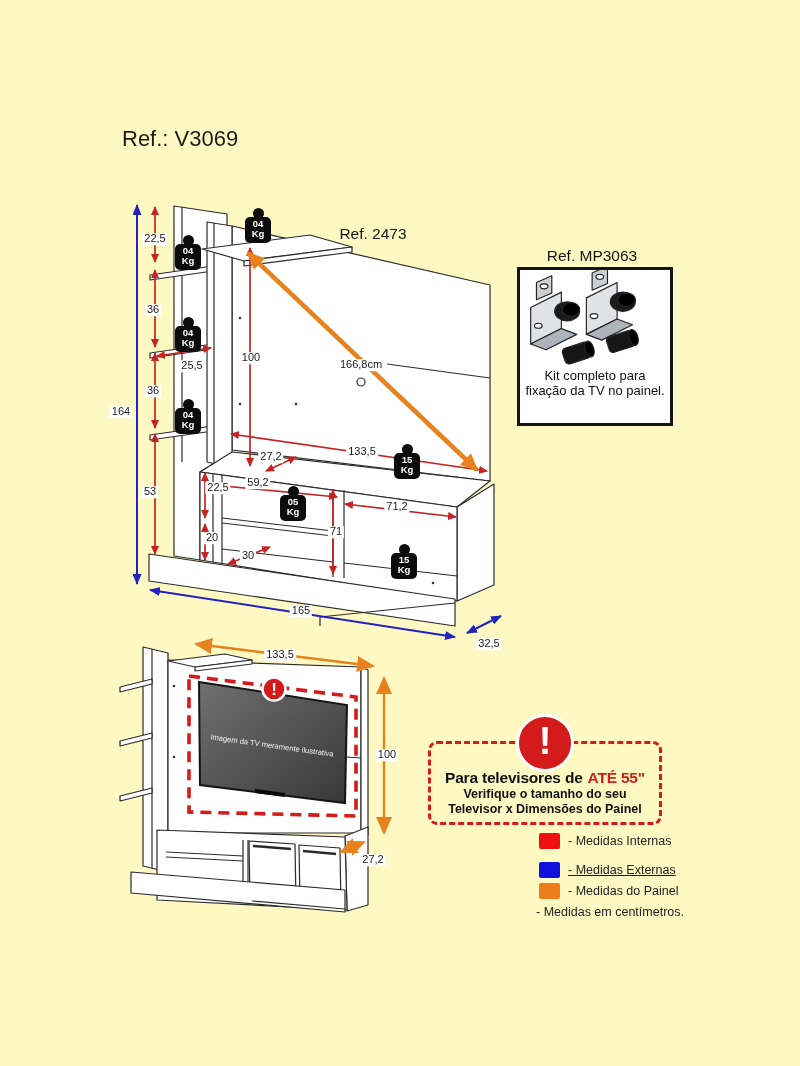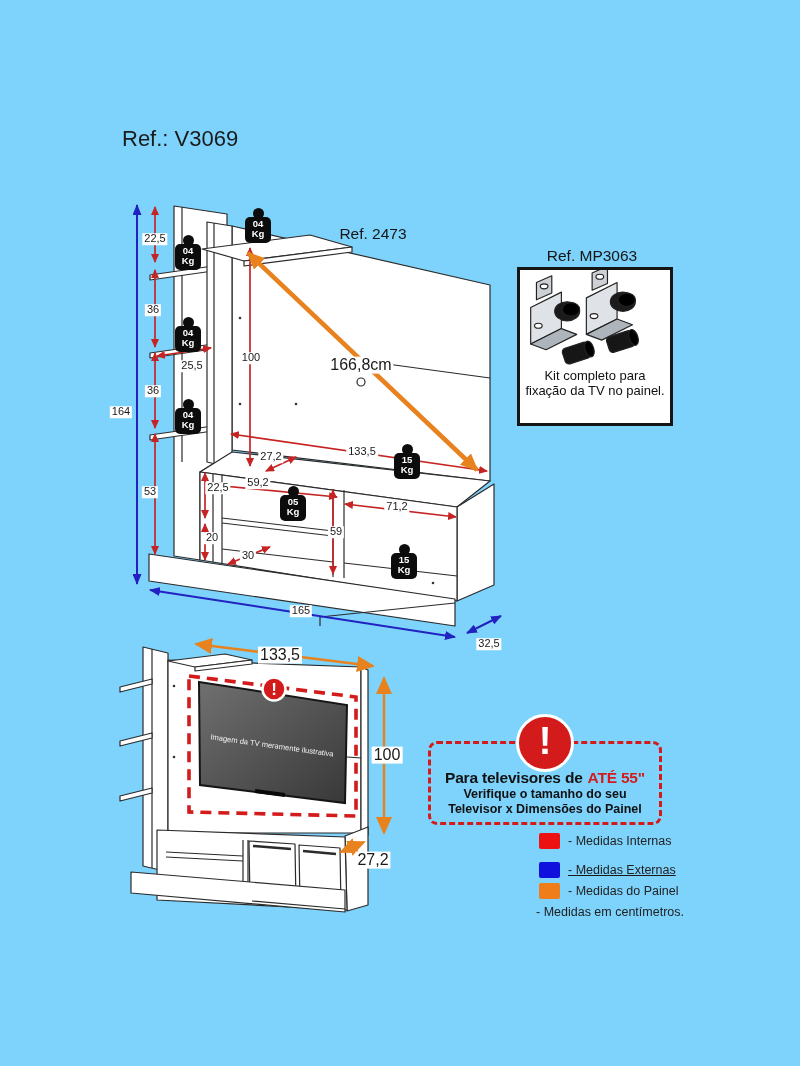--- a/index.html
+++ b/index.html
@@ -1,28 +1,28 @@
 <!DOCTYPE html>
 <html><head>
 <meta charset="utf-8">
 <style>
   html,body{margin:0;padding:0;background:#fff;}
-  #stage{position:relative;width:800px;height:1066px;background:#7dd3fc;overflow:hidden;
+  #stage{position:relative;width:800px;height:1066px;background:#fef9c3;overflow:hidden;
          font-family:"Liberation Sans","DejaVu Sans",sans-serif;color:#1a1a1a;}
   svg{position:absolute;z-index:1;}
   .blk{stroke:#2b2b2b;stroke-width:1.2;fill:#fff;stroke-linejoin:round;}
   .blk-n{stroke:#2b2b2b;stroke-width:1.2;fill:none;}
   .rA{stroke:#c62424;stroke-width:1.7;fill:none;}
   .bA{stroke:#2222c0;stroke-width:2;fill:none;}
   .oA{stroke:#e8821e;stroke-width:4.5;fill:none;}
   .oA2{stroke:#e8821e;stroke-width:2.4;fill:none;}
   .dot{fill:#333;}
   .dim{position:absolute;transform:translate(-50%,-50%);font-size:11px;line-height:1.05;
        background:#fff;padding:0 2px;white-space:nowrap;z-index:5;color:#1a1a1a;}
-  .dim.md{font-size:16px;}
+  .dim.md{font-size:11px;}
   .ref-label{position:absolute;transform:translate(-50%,-50%);font-size:15.5px;white-space:nowrap;z-index:5;color:#151515;}
   #page-title{position:absolute;left:122px;top:126px;font-size:22px;color:#1b1b1b;z-index:5;}
   .weight{position:absolute;width:26px;text-align:center;z-index:6;}
   .weight .ball{width:11px;height:11px;border-radius:50%;background:#0c0c0c;margin:0 auto -2px;}
   .weight .wbody{background:#0c0c0c;color:#fff;border-radius:5px;font-size:9.5px;font-weight:bold;
                  line-height:1.1;padding:2px 0 3px;}
   
   #mp-box{position:absolute;left:517px;top:267px;width:150px;height:153px;border:3px solid #151515;
           background:#fff;display:flex;flex-direction:column;align-items:center;z-index:4;}
   #mp-caption{font-size:13px;line-height:1.18;text-align:center;margin:0 3px 6px;color:#111;}
@@ -189,21 +189,21 @@
   <span class="dim" style="left:153px;top:391px;">36</span>
   <span class="dim" style="left:150px;top:492px;">53</span>
   <span class="dim" style="left:251px;top:358px;">100</span>
   <span class="dim md" style="left:361px;top:365px;">166,8cm</span>
   <span class="dim" style="left:362px;top:452px;">133,5</span>
   <span class="dim" style="left:271px;top:457px;">27,2</span>
   <span class="dim" style="left:258px;top:483px;">59,2</span>
   <span class="dim" style="left:218px;top:488px;">22,5</span>
   <span class="dim" style="left:212px;top:538px;">20</span>
   <span class="dim" style="left:248px;top:556px;">30</span>
-  <span class="dim" style="left:336px;top:532px;">59</span>
+  <span class="dim" style="left:336px;top:532px;">71</span>
   <span class="dim" style="left:397px;top:507px;">71,2</span>
   <span class="dim" style="left:301px;top:611px;">165</span>
   <span class="dim" style="left:489px;top:644px;">32,5</span>
   <span class="ref-label" style="left:373px;top:234px;">Ref. 2473</span>
 
   <span class="dim md" style="left:280px;top:655px;">133,5</span>
   <span class="dim md" style="left:387px;top:755px;">100</span>
   <span class="dim md" style="left:373px;top:860px;">27,2</span>
 
   <div class="weight" style="left:245px;top:208px;">

